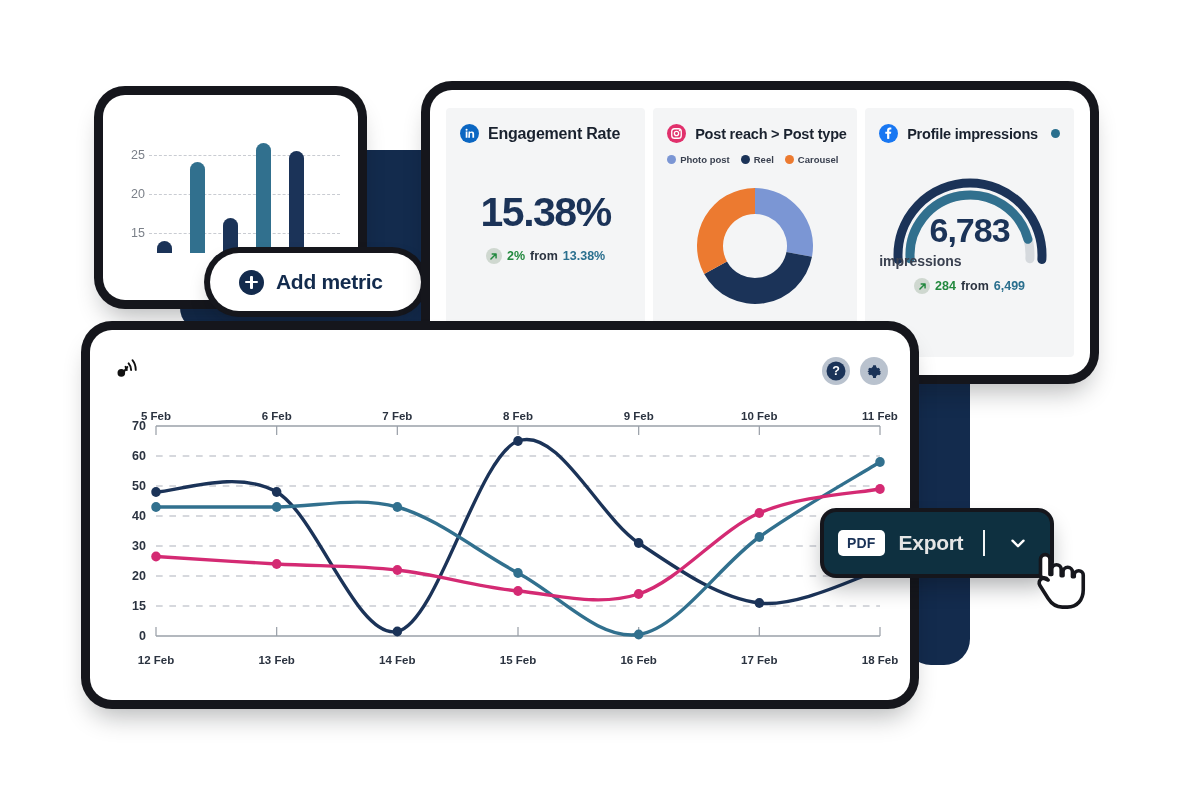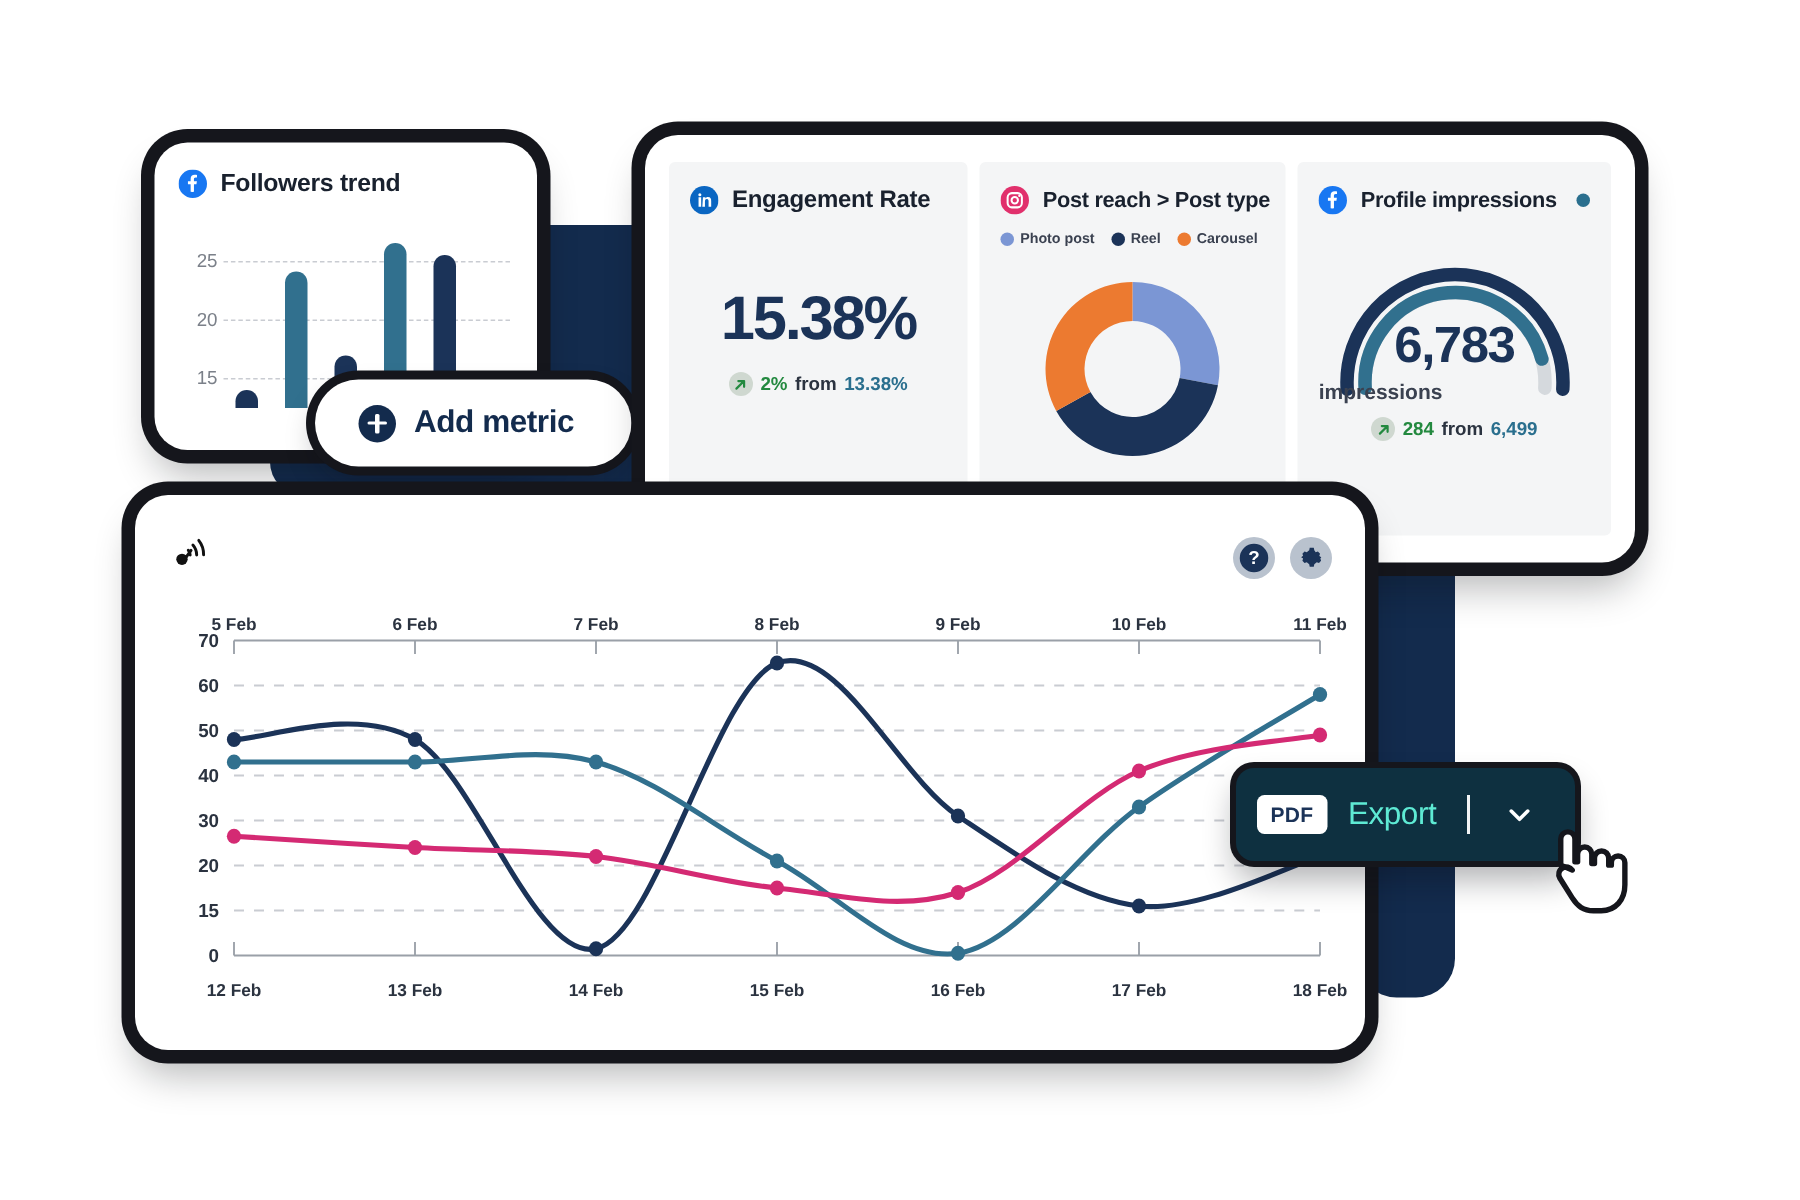--- a/index.html
+++ b/index.html
@@ -113,44 +113,35 @@
 
   
   #export-btn {
     position: absolute; left: 824px; top: 512px; width: 226px; height: 62px;
     background: #0E3040; border-radius: 12px;
     box-shadow: 0 0 0 4px #15161c, 0 12px 22px rgba(10,12,18,.33);
     display: flex; align-items: center; padding: 0 14px; cursor: pointer;
   }
   #pdf-badge { background: #fff; color: #1B3358; font-size: 14px; font-weight: 800;
                border-radius: 5px; padding: 5px 9px; letter-spacing: .2px; }
-  #export-label { color: #5eead4; font-size: 21px; font-weight: 400; margin-left: 14px; letter-spacing: -.3px;}
+  #export-label { color: #e5e5e5; font-size: 21px; font-weight: 700; margin-left: 14px; letter-spacing: -.3px;}
   #export-div { width: 2px; height: 26px; background: #fff; margin-left: 20px; opacity: .95;}
   #export-chevron { margin-left: 22px; display: flex; }
   #cursor { position: absolute; left: 1018px; top: 543px; width: 72px; height: 72px; pointer-events: none; }
 </style>
 </head>
 <body>
 
 <div id="stage">
 
   <div class="navy-panel" id="navy-left"></div>
   <div class="navy-panel" id="navy-right2"></div>
   <div class="navy-panel" id="navy-right"></div>
 
   <div class="card" id="card-followers">
-    <div class="card-head">
-      <span class="ico">
-        <svg viewBox="0 0 24 24">
-            <circle cx="12" cy="12" r="12" fill="#1877F2"></circle>
-        <path fill="#fff" d="M15.1 12.5l.4-2.6h-2.5V8.2c0-.7.35-1.4 1.46-1.4H15.6V4.6s-1.03-.18-2-.18c-2.05 0-3.38 1.24-3.38 3.48v1.97H7.95v2.6h2.27v6.3a9.1 9.1 0 002.8 0v-6.3h2.08z"></path>
-          </svg>
-      </span>
-      <span class="card-title">Followers trend</span>
-    </div>
     <div id="bar-chart">
         <div class="gl" style="top: 102.323px;"></div>
         <div class="ytick" style="top: 102.323px;">15</div>
         <div class="gl" style="top: 62.9677px;"></div>
         <div class="ytick" style="top: 62.9677px;">20</div>
         <div class="gl" style="top: 23.6129px;"></div>
         <div class="ytick" style="top: 23.6129px;">25</div>
         <div class="bars">
           <div class="bar" style="height: 11.8065px; background: rgb(27, 51, 88);"></div>
           <div class="bar" style="height: 90.5161px; background: rgb(49, 112, 142);"></div>

